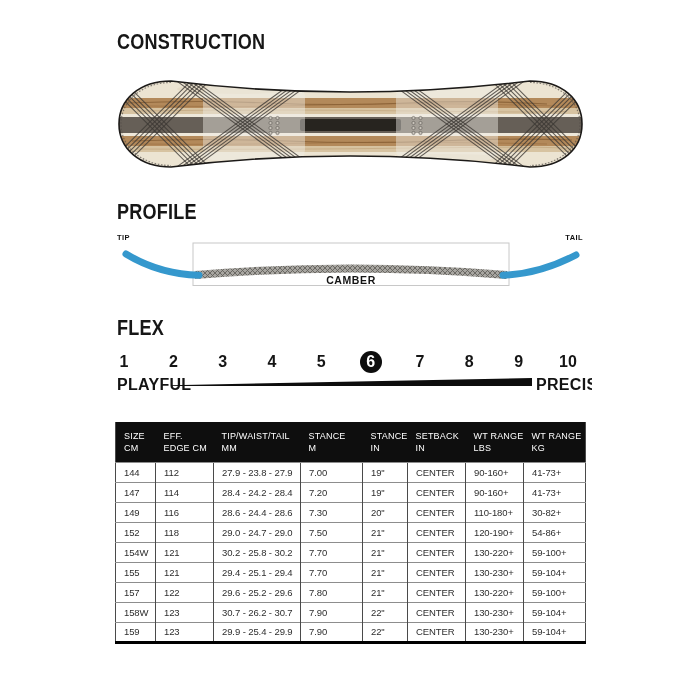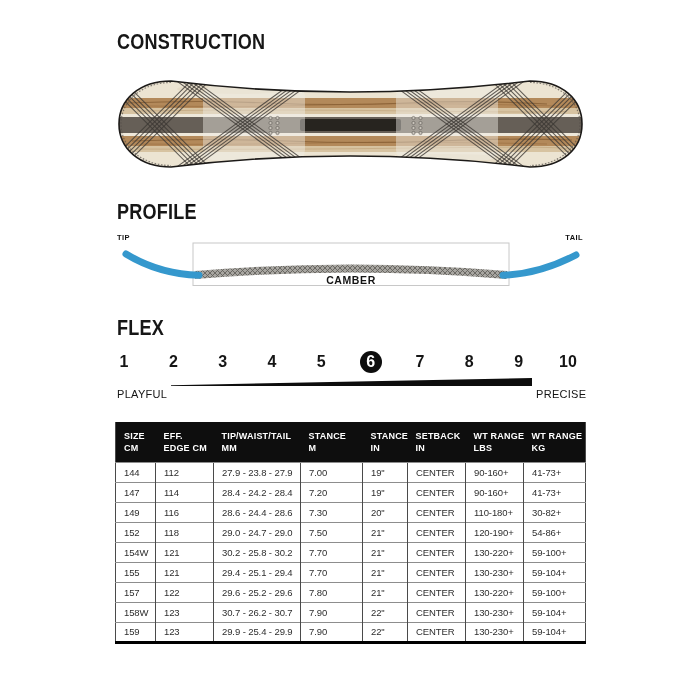--- a/index.html
+++ b/index.html
@@ -21,35 +21,35 @@
   .flex-scale{
     position:absolute;left:113px;top:350px;width:466px;height:23px;
     display:flex;justify-content:space-between;align-items:center;
   }
   .flex-num{
     width:22px;height:22px;display:flex;align-items:center;justify-content:center;
     font-size:16px;font-weight:700;color:#151515;
   }
   .flex-num.selected{background:#0d0d0d;color:#ffffff;border-radius:50%;}
 
-  .bar-label{position:absolute;font-size:11px;font-weight:400;letter-spacing:.3px;color:#141414;margin-top:12px;}
+  .bar-label{position:absolute;font-size:16px;font-weight:700;letter-spacing:.3px;color:#141414;}
   #playful-label{left:117px;top:376px;}
   #precise-label{left:536px;top:376px;}
   .flex-wedge{
     position:absolute;left:171px;top:378px;width:361px;height:8px;background:#0d0d0d;
     clip-path:polygon(0 90%,100% 0,100% 100%,0 100%);
   }
 
   table.spec{
     position:absolute;left:115px;top:422px;width:470px;border-collapse:collapse;table-layout:fixed;
     border-left:1px solid #4a4a4a;border-right:1px solid #4a4a4a;border-bottom:3px solid #000;
   }
   table.spec th{
     background:#0e0e0e;color:#fff;text-align:left;vertical-align:middle;
-    font-size:9px;font-weight:700;line-height:1.35;letter-spacing:.2px;
+    font-size:9px;font-weight:400;line-height:1.35;letter-spacing:.2px;
     height:40px;padding:2px 1px 2px 8px;box-sizing:border-box;white-space:nowrap;overflow:visible;
   }
   table.spec td{
     font-size:9.5px;letter-spacing:-.1px;color:#2d2d2d;height:20px;box-sizing:border-box;
     padding:0 1px 0 8px;border-top:1px solid #8d8d8d;border-left:1px solid #4a4a4a;
     white-space:nowrap;overflow:visible;vertical-align:middle;
   }
   table.spec td:first-child{border-left:none;}
 </style>
 </head>

